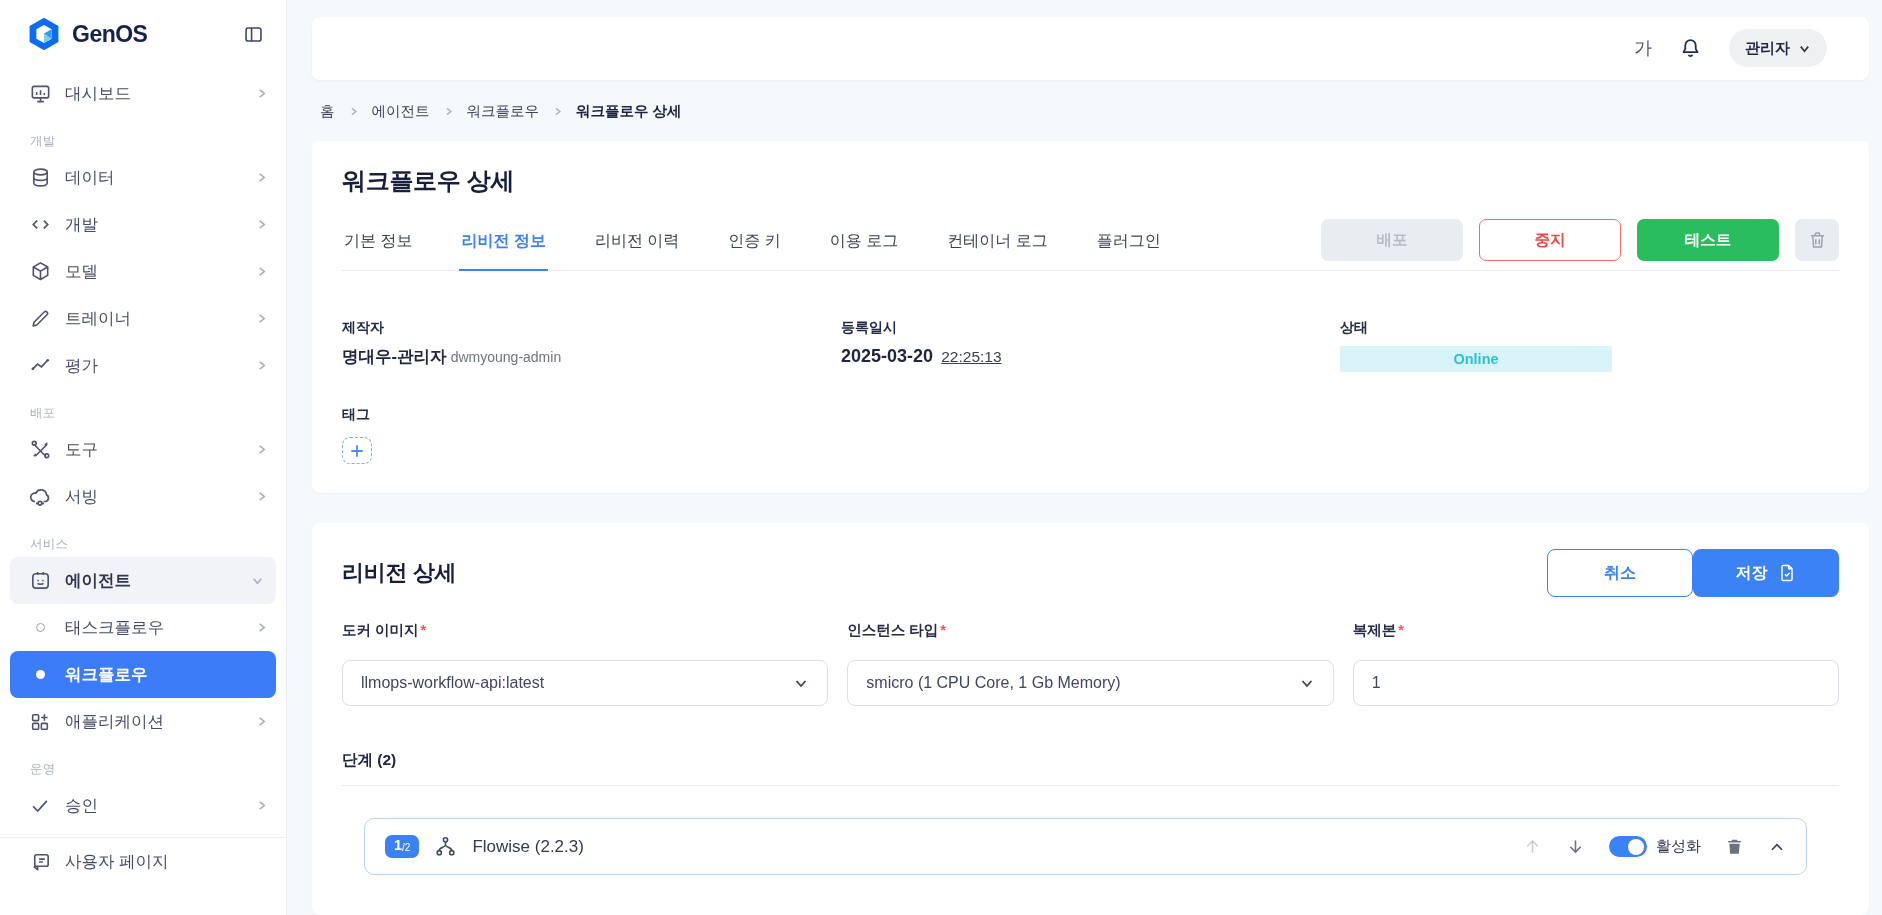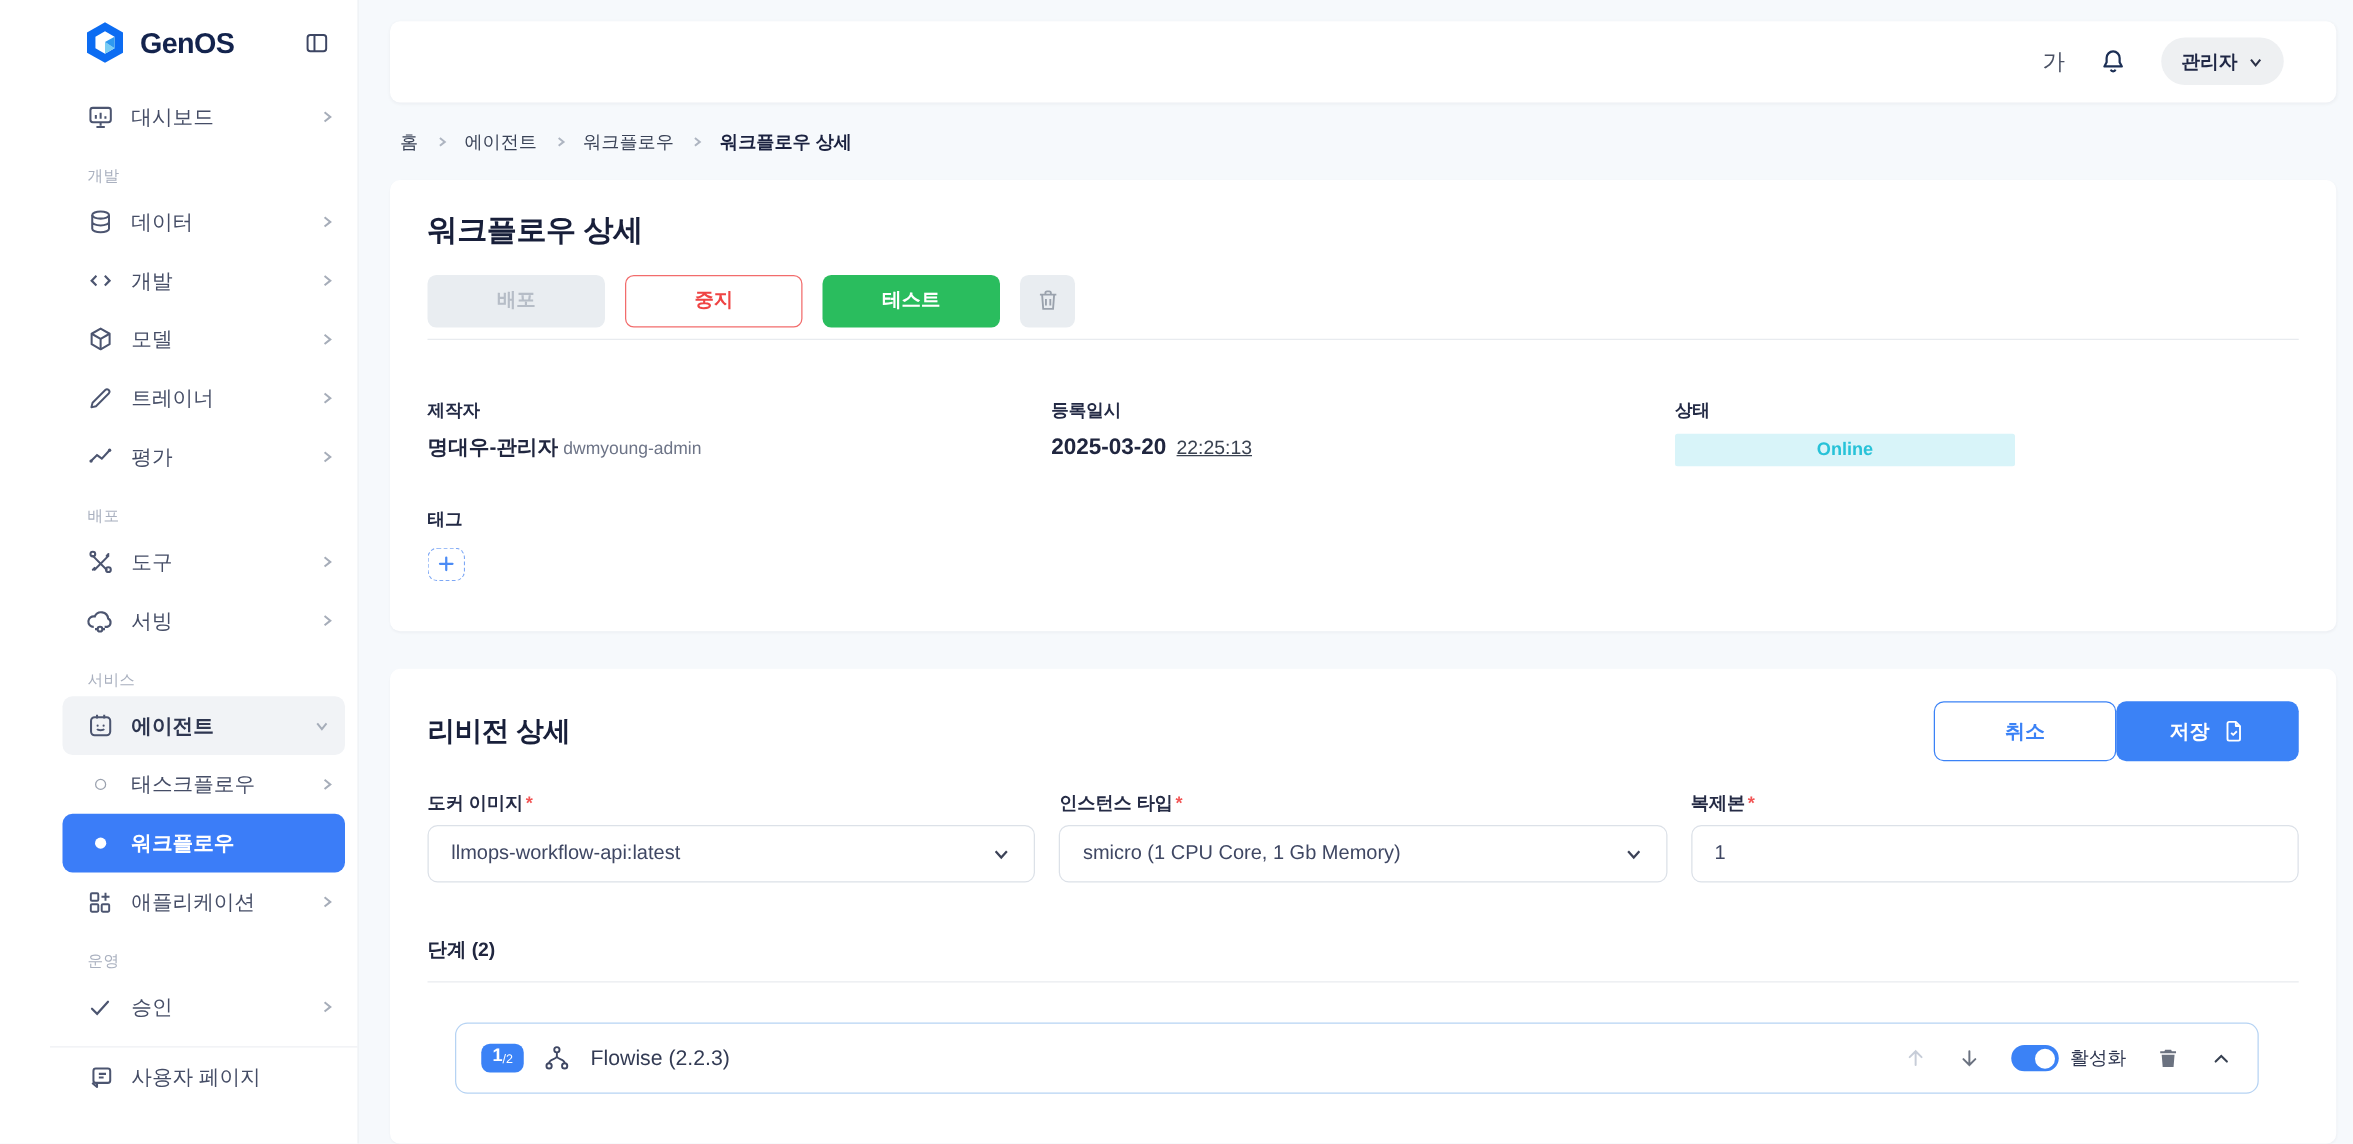--- a/index.html
+++ b/index.html
@@ -1,21 +1,21 @@
 <!DOCTYPE html>
 <html><head>
 <meta charset="utf-8">
 <style>
   * { margin:0; padding:0; box-sizing:border-box; }
   html,body { width:1882px; height:915px; overflow:hidden; }
   body { font-family:"Liberation Sans","DejaVu Sans",sans-serif; background:#f6f9fc; color:#2b3147; }
   .app { display:flex; width:100%; height:100%; }
 
   
-  .sidebar { width:287px; min-width:287px; background:#fff; border-right:1px solid #eceff3; display:flex; flex-direction:column; height:100%;padding-left:40px; }
+  .sidebar { width:287px; min-width:287px; background:#fff; border-right:1px solid #eceff3; display:flex; flex-direction:column; height:100%; }
   .sb-top { display:flex; align-items:center; justify-content:space-between; padding:16px 22px 8px 26px; }
   .brand { display:flex; align-items:center; gap:10px; }
   .brand-name { font-size:23px; font-weight:800; color:#13234d; letter-spacing:-0.5px; }
   .collapse-btn { background:none; border:none; color:#3d4663; cursor:pointer; display:flex; }
   .sb-nav { padding-top:10px; flex:0 0 auto; }
   .sb-item { display:flex; align-items:center; height:47px; padding:0 18px 0 28px; cursor:pointer; color:#454d66; }
   .sb-ico { width:24px; height:24px; display:flex; align-items:center; justify-content:center; color:#4c5570; }
   .sb-label { margin-left:13px; font-size:16.5px; font-weight:500; }
   .sb-chev { margin-left:auto; color:#a6adb9; display:flex; }
   .sb-section { margin:16px 0 4px; padding-left:30px; font-size:12.5px; color:#a9b0bf; letter-spacing:0.2px; }
@@ -75,21 +75,21 @@
   .rev-title { font-size:22px; font-weight:800; color:#181f3a; letter-spacing:-0.3px; }
   .rev-actions { display:flex; }
   .btn-lg { height:48px; width:146px; border-radius:8px; font-size:16px; gap:9px; }
   .btn-outline-primary { background:#fff; border:1.5px solid #3b82f6; color:#3b82f6; }
   .btn-primary { background:#3b82f6; border:none; color:#fff; }
 
   .form-row { display:flex; gap:19px; margin-top:24px; }
   .form-col { flex:1; }
   .form-label { font-size:14.5px; font-weight:600; color:#252b45; }
   .req { color:#f25555; font-style:normal; margin-left:2px; }
-  .select, .text-input { margin-top:8px; width:100%; height:46px; border:1px solid #dce1e8; border-radius:8px; background:#fff; display:flex; align-items:center; padding:0 18px; font-size:16px; color:#3f4763; cursor:pointer; justify-content:space-between; }
+  .select, .text-input { margin-top:20px; width:100%; height:46px; border:1px solid #dce1e8; border-radius:8px; background:#fff; display:flex; align-items:center; padding:0 18px; font-size:16px; color:#3f4763; cursor:pointer; justify-content:space-between; }
   .select svg { color:#3c4257; }
   .text-input { font-family:inherit; cursor:text; }
   input.text-input { display:block; }
 
   .steps-title { margin-top:44px; font-size:15.5px; font-weight:700; color:#20263f; padding-bottom:14px; border-bottom:1px solid #e9ecef; }
   .step-card { margin:32px 32px 0 22px; border:1px solid #b6d3f3; border-radius:10px; padding:16px 20px; display:flex; align-items:center; gap:15px; background:#fff; }
   .step-badge { background:#3b82f6; color:#fff; border-radius:7px; padding:3px 9px 5px; display:inline-flex; align-items:flex-start; line-height:1; }
   .step-badge b { font-size:14.5px; font-weight:700; }
   .step-badge small { font-size:10px; margin-top:5px; }
   .step-ico { color:#3f4763; display:flex; }
@@ -380,20 +380,29 @@
             <polyline points="5 3, 10 7, 5 11"></polyline>
           </svg>
         </span>
       <span class="bc-current">워크플로우 상세</span>
     </div>
 
     <section class="card card-top">
       <h1 class="page-title">워크플로우 상세</h1>
 
       <div class="tabs-row">
+        <div class="tabs">
+          <div class="tab">기본 정보</div>
+          <div class="tab active">리비전 정보</div>
+          <div class="tab">리비전 이력</div>
+          <div class="tab">인증 키</div>
+          <div class="tab">이용 로그</div>
+          <div class="tab">컨테이너 로그</div>
+          <div class="tab">플러그인</div>
+        </div>
         <div class="head-actions">
           <button class="btn btn-disabled">배포</button>
           <button class="btn btn-danger-outline">중지</button>
           <button class="btn btn-success">테스트</button>
           <button class="btn btn-ghost-icon">
             <svg width="21" height="21" viewBox="0 0 24 24" fill="none" stroke="currentColor" stroke-width="1.7">
                 <path d="M4.5 6.5h15M9.5 6.5V5a1.5 1.5 0 0 1 1.5-1.5h2A1.5 1.5 0 0 1 14.5 5v1.5M6.5 6.5l1 13h9l1-13M10 10.5v6M14 10.5v6"></path>
               </svg>
           </button>
         </div>

